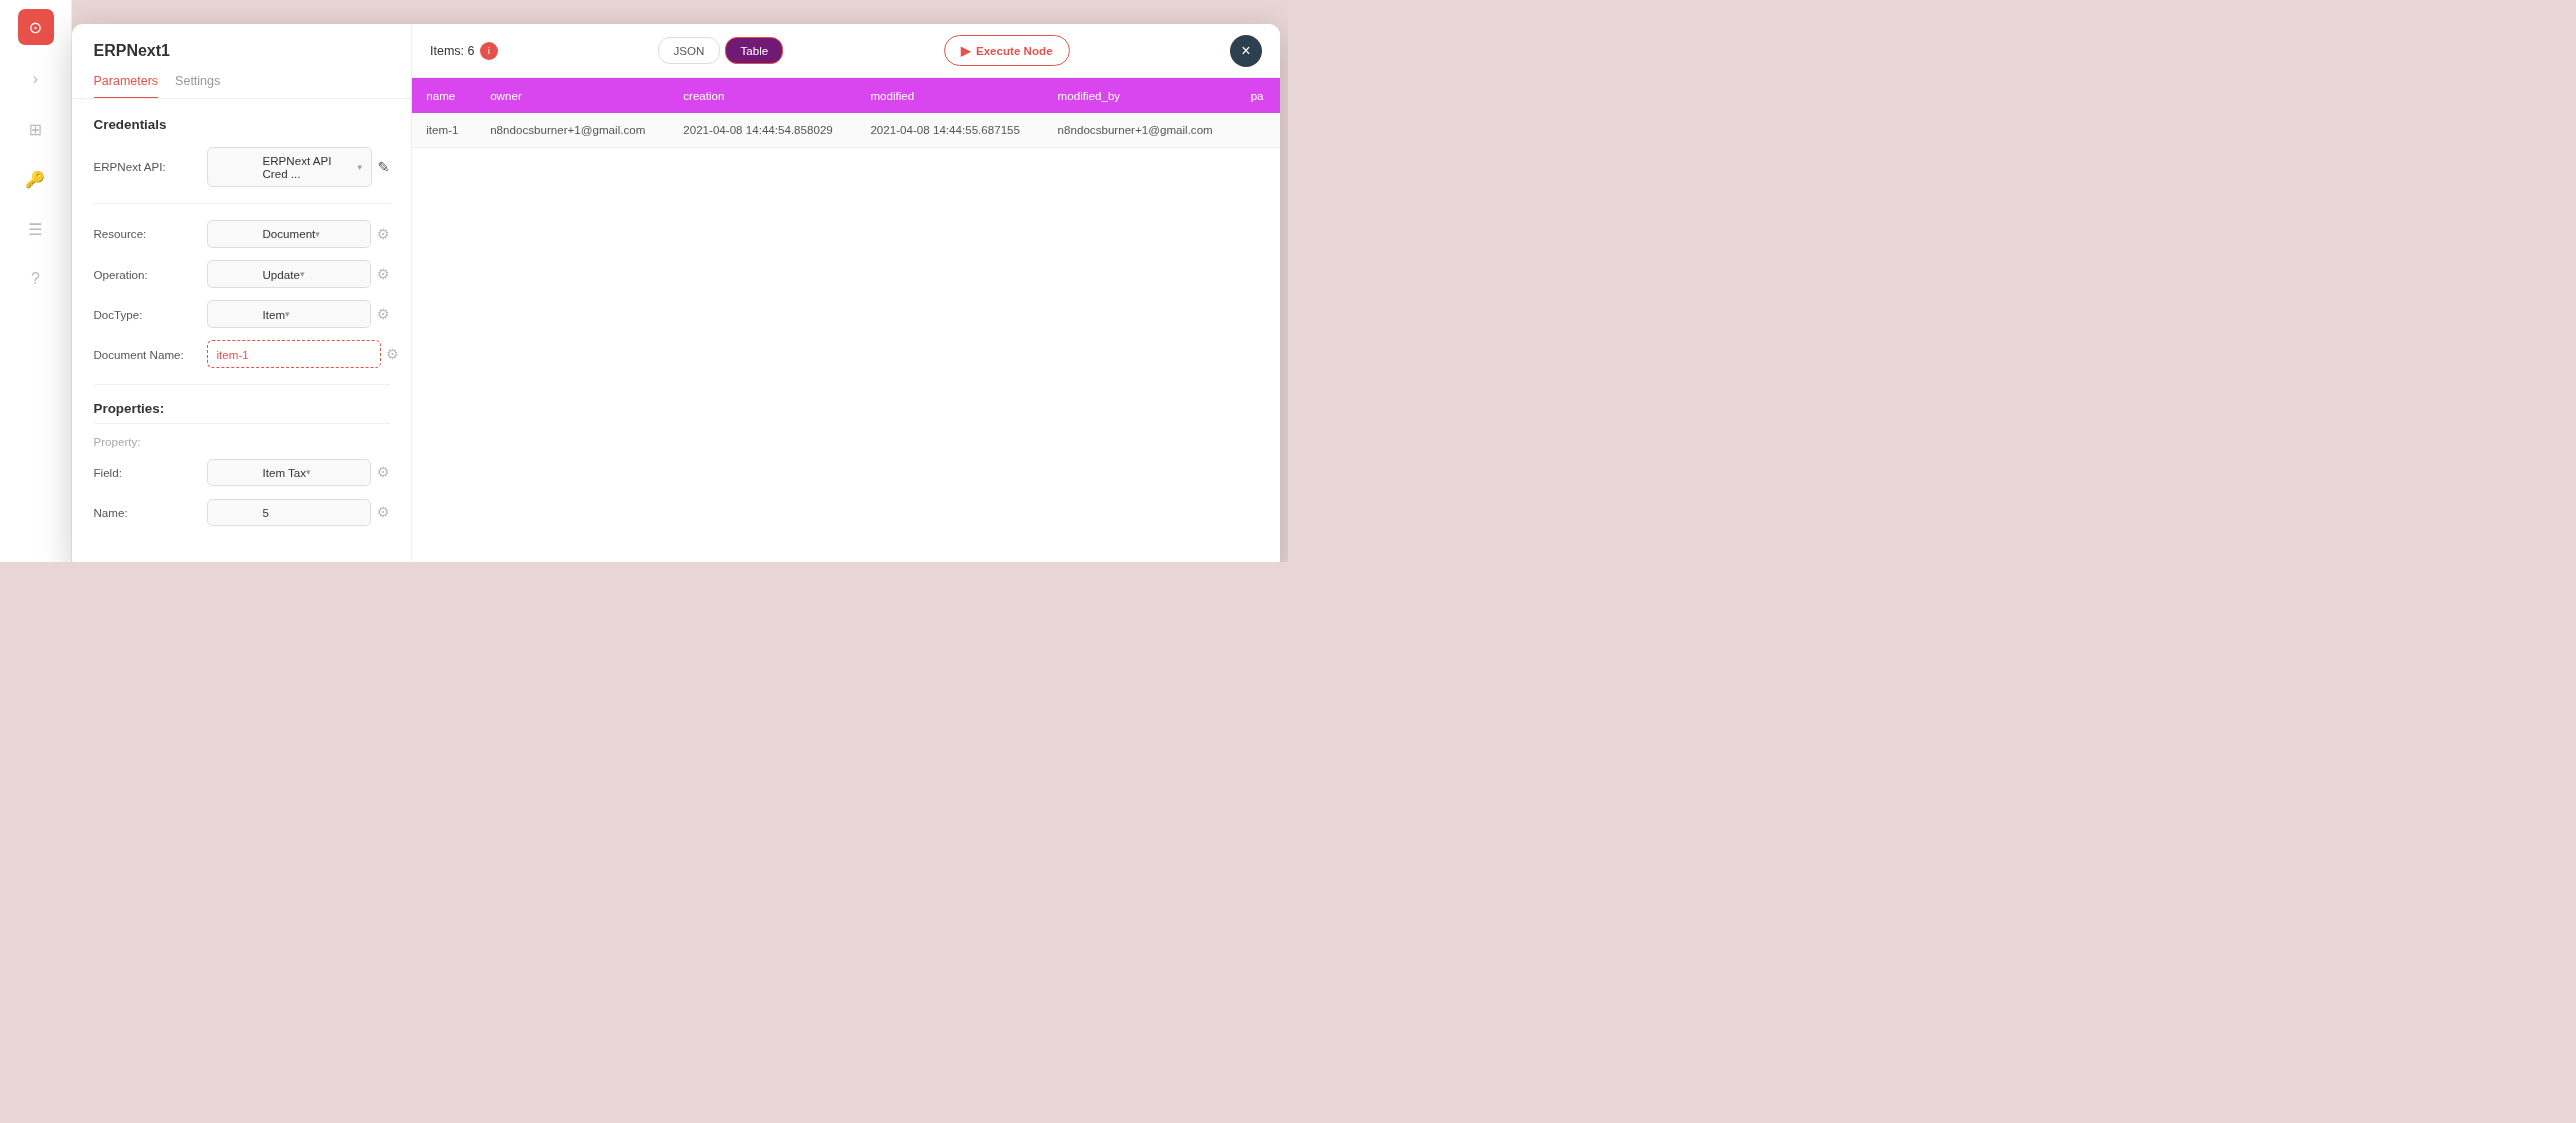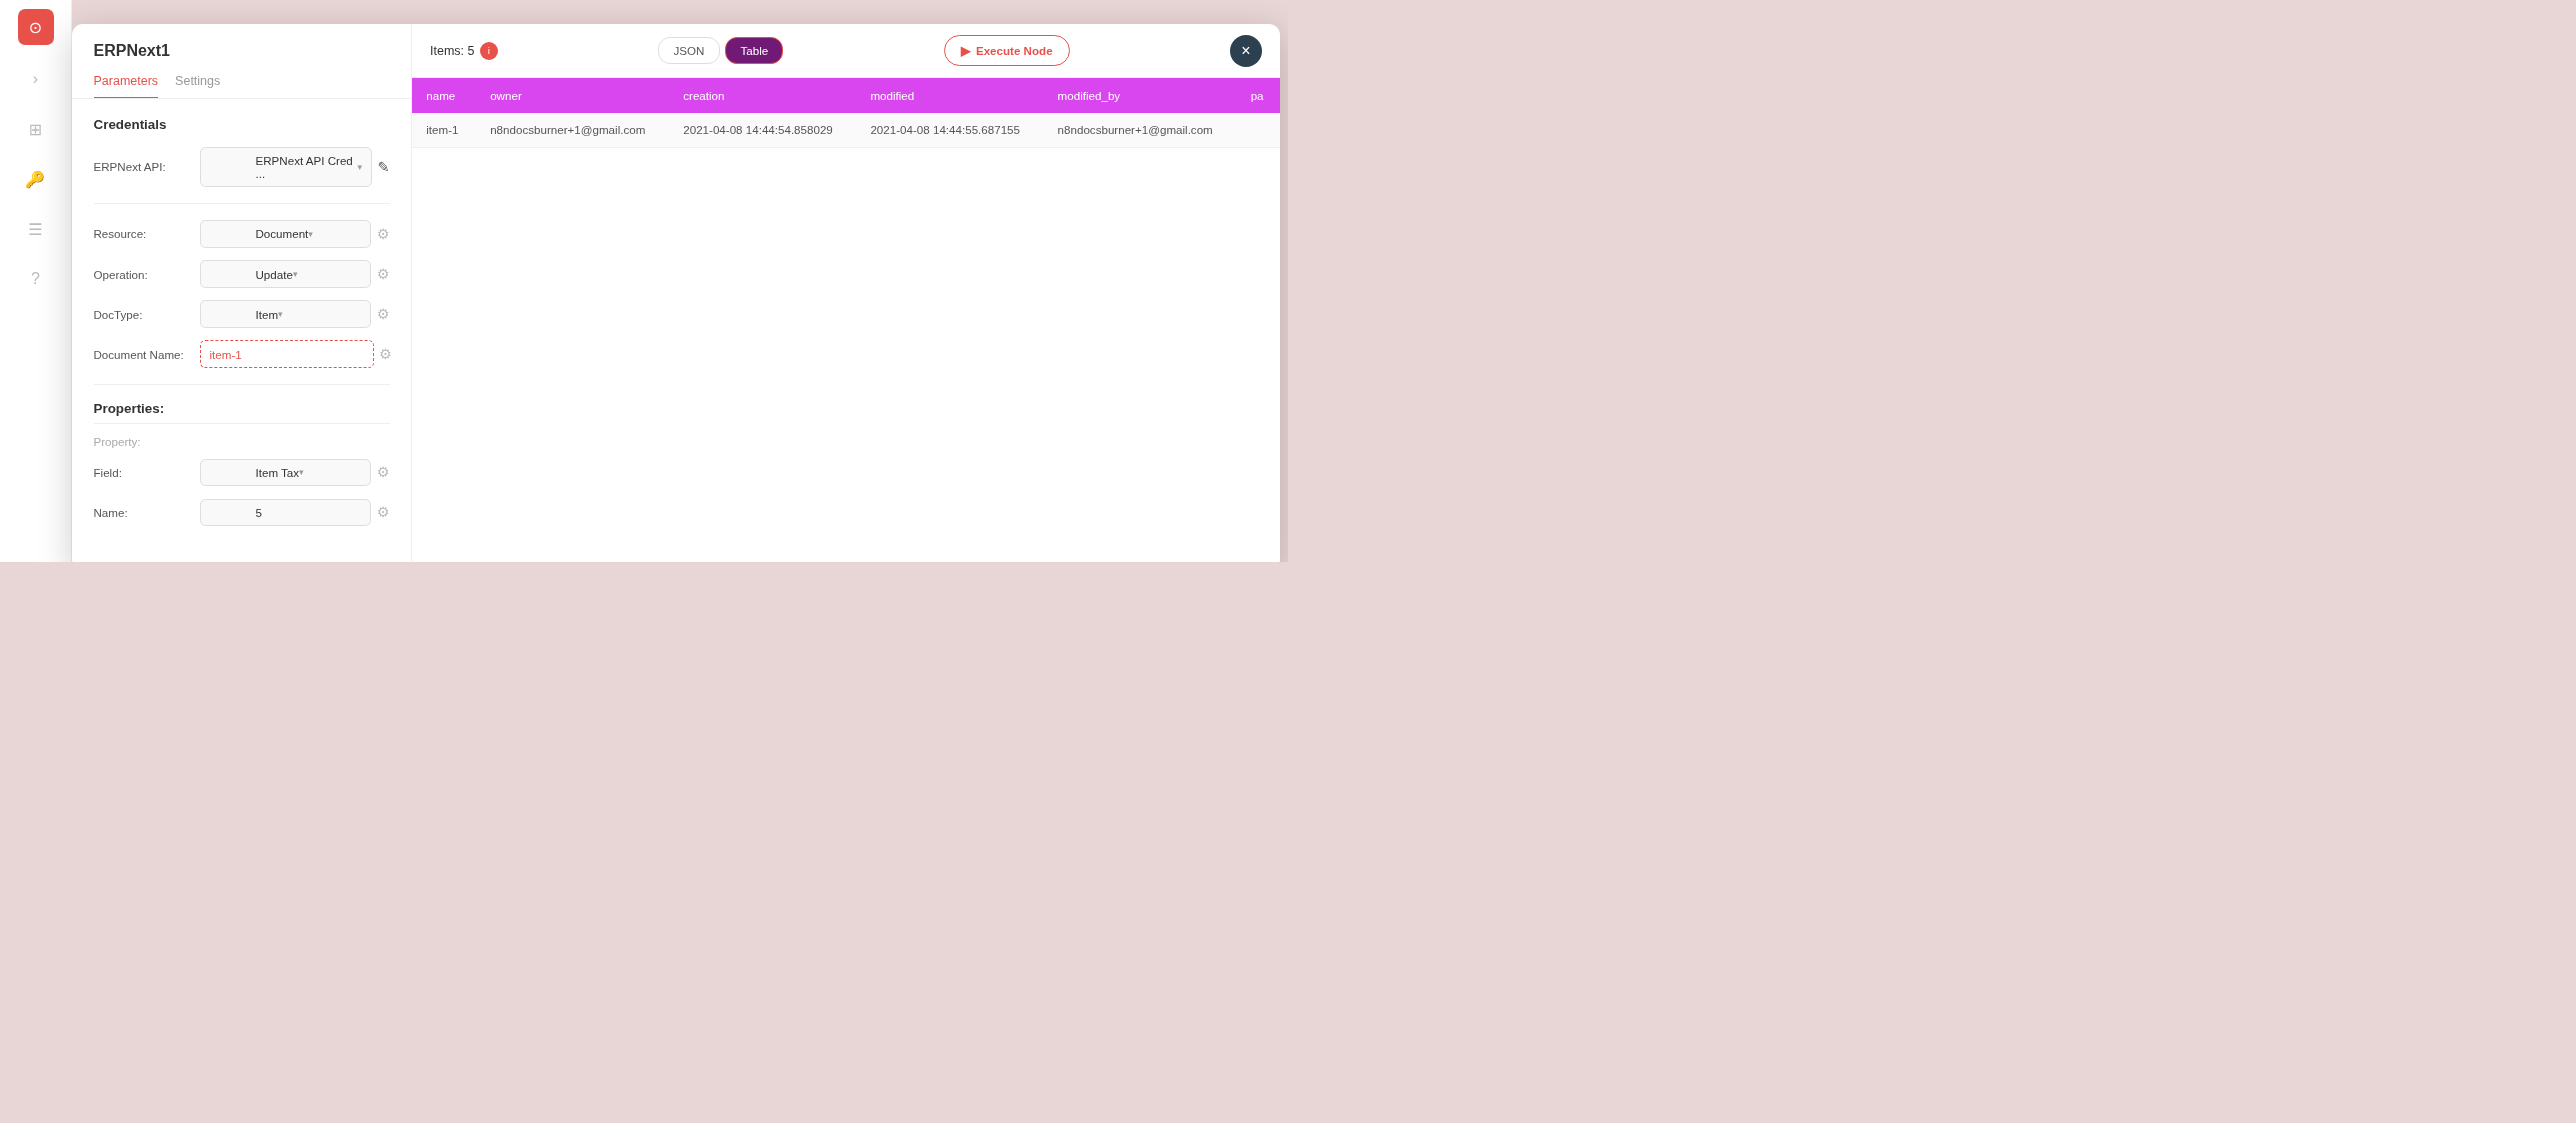--- a/index.html
+++ b/index.html
@@ -95,21 +95,21 @@
       font-size: 13.4px;
       font-weight: 700;
       color: #333;
       margin-bottom: 14.3px;
     }
 
     .form-row {
       display: flex;
       align-items: center;
       margin-bottom: 12.5px;
-      gap: 8px;
+      gap: 15px;
     }
     .form-label {
       font-size: 11.6px;
       color: #555;
       min-width: 98px;
       flex-shrink: 0;
     }
     .form-control-wrapper {
       flex: 1;
       display: flex;
@@ -472,21 +472,21 @@
         </div>
       </div>
 
       <button class="add-property-btn">Add Property</button>
     </div>
   </div>
 
   <div class="right-panel">
     <div class="right-header">
       <div class="items-badge">
-        <span>Items: 5</span>
+        <span>Items: 6</span>
         <span class="info-icon">i</span>
       </div>
       <div class="view-toggle">
         <button class="toggle-btn">JSON</button>
         <button class="toggle-btn active">Table</button>
       </div>
       <button class="execute-btn">
         <span class="play-icon">▶</span>
         <span>Execute Node</span>
       </button>

